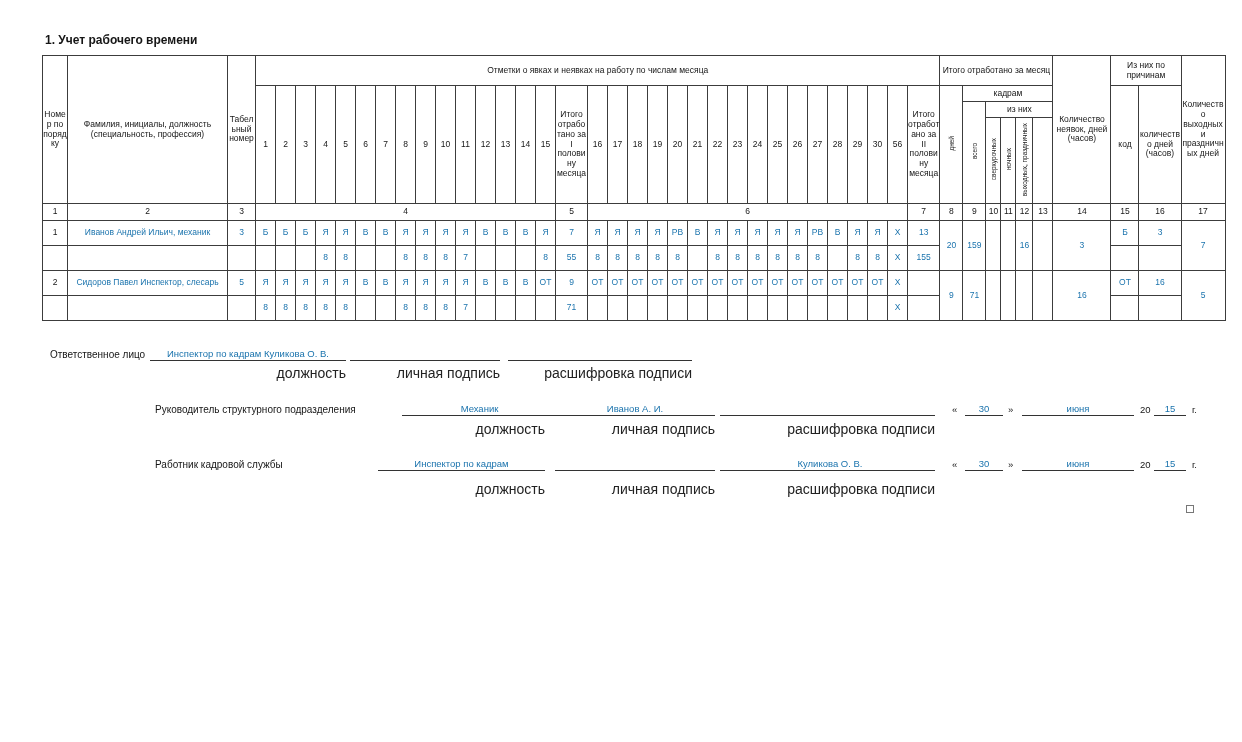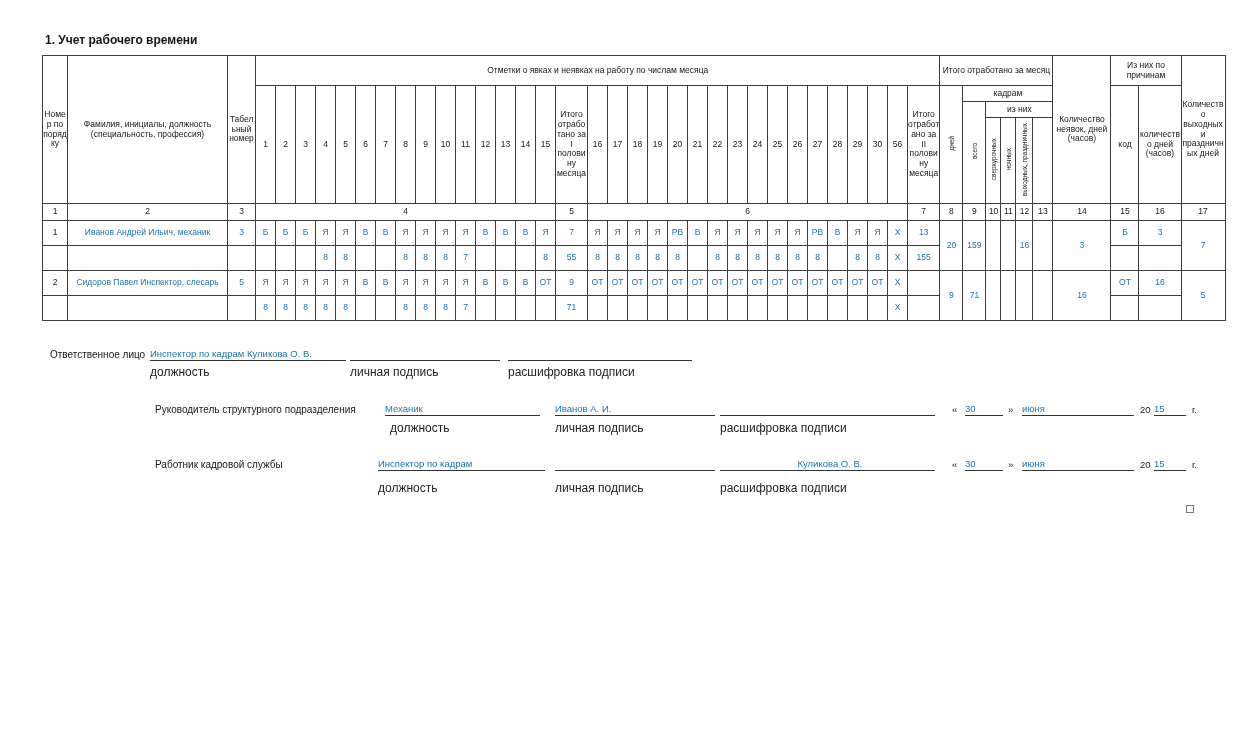--- a/index.html
+++ b/index.html
@@ -14,23 +14,23 @@
   .nm{text-align:left;padding:1px 40px 1px 3px;font-size:8.5px;vertical-align:top}
   .ord{text-align:right;padding-right:4px}
   .vt{writing-mode:vertical-rl;transform:rotate(180deg);display:inline-block;font-size:6.5px;line-height:1.2;max-height:114px;overflow:hidden}
   tr.h1{height:30px}
   tr.h2{height:16px}
   tr.h3{height:16px}
   tr.h4{height:86px}
   tr.h5{height:17px}
   tr.dr{height:25px}
   .flabel{position:absolute;font-size:10px}
-  .fline{position:absolute;height:15px;border-bottom:1px solid #333;text-align:left;font-size:9.5px;line-height:15px;white-space:nowrap;overflow:visible}
+  .fline{position:absolute;height:15px;border-bottom:1px solid #333;text-align:center;font-size:9.5px;line-height:15px;white-space:nowrap;overflow:visible}
   .fline.ltext{text-align:center;padding-left:5px}
-  .fsub{position:absolute;font-size:12px;text-align:left;color:#222}
+  .fsub{position:absolute;font-size:14px;text-align:right;color:#222}
   .fdate{position:absolute;font-size:9.5px}
   .corner-box{position:absolute;width:8px;height:8px;border:1px solid #777}
 </style>
 </head>
 <body>
 
 <div class="title">1. Учет рабочего времени</div>
 
 <table class="tt">
   <colgroup>
@@ -314,21 +314,21 @@
 
 <div class="flabel" style="left:50px;top:349px">Ответственное лицо</div>
 <div class="fline b" style="left:150px;top:346px;width:196px">Инспектор по кадрам Куликова О. В.</div>
 <div class="fline" style="left:350px;top:346px;width:150px"></div>
 <div class="fline" style="left:508px;top:346px;width:184px"></div>
 <div class="fsub" style="left:150px;top:365px;width:196px">должность</div>
 <div class="fsub" style="left:350px;top:365px;width:150px">личная подпись</div>
 <div class="fsub" style="left:508px;top:365px;width:184px">расшифровка подписи</div>
 
 <div class="flabel" style="left:155px;top:404px">Руководитель структурного подразделения</div>
-<div class="fline b" style="left:385px;top:401px;width:155px">Механик</div>
+<div class="fline b" style="left:402px;top:401px;width:155px">Механик</div>
 <div class="fline b" style="left:555px;top:401px;width:160px">Иванов А. И.</div>
 <div class="fline" style="left:720px;top:401px;width:215px"></div>
 <div class="fsub" style="left:390px;top:421px;width:155px">должность</div>
 <div class="fsub" style="left:555px;top:421px;width:160px">личная подпись</div>
 <div class="fsub" style="left:720px;top:421px;width:215px">расшифровка подписи</div>
 <span class="fdate" style="left:952px;top:404px">«</span>
 <div class="fline b" style="left:965px;top:401px;width:38px">30</div>
 <span class="fdate" style="left:1008px;top:404px">»</span>
 <div class="fline b" style="left:1022px;top:401px;width:112px">июня</div>
 <span class="fdate" style="left:1140px;top:404px">20</span>

